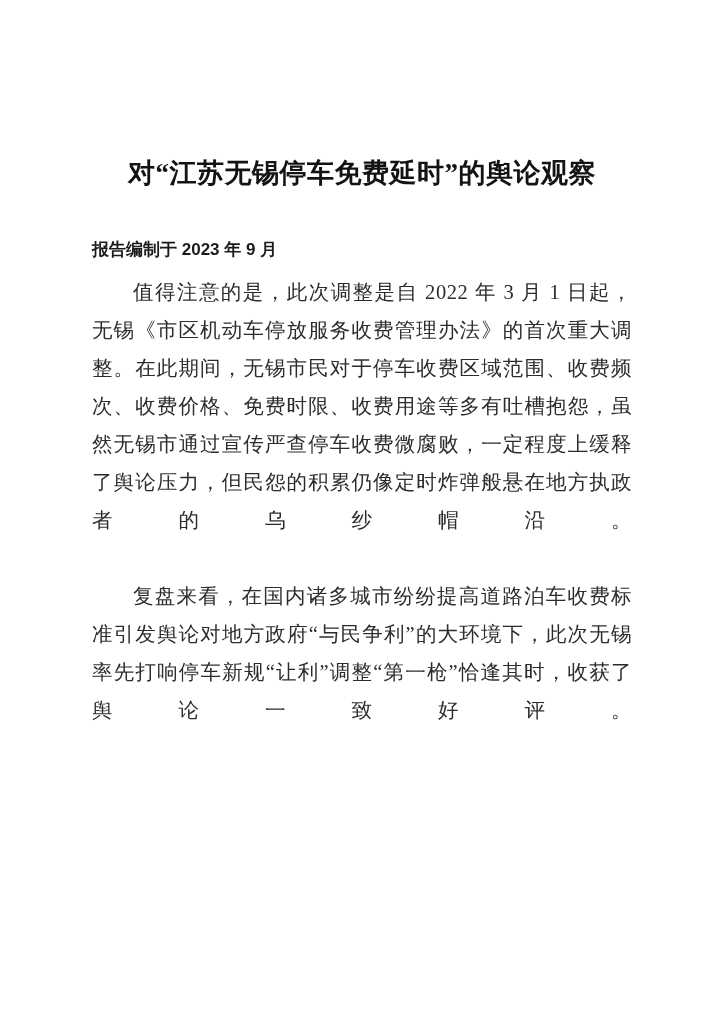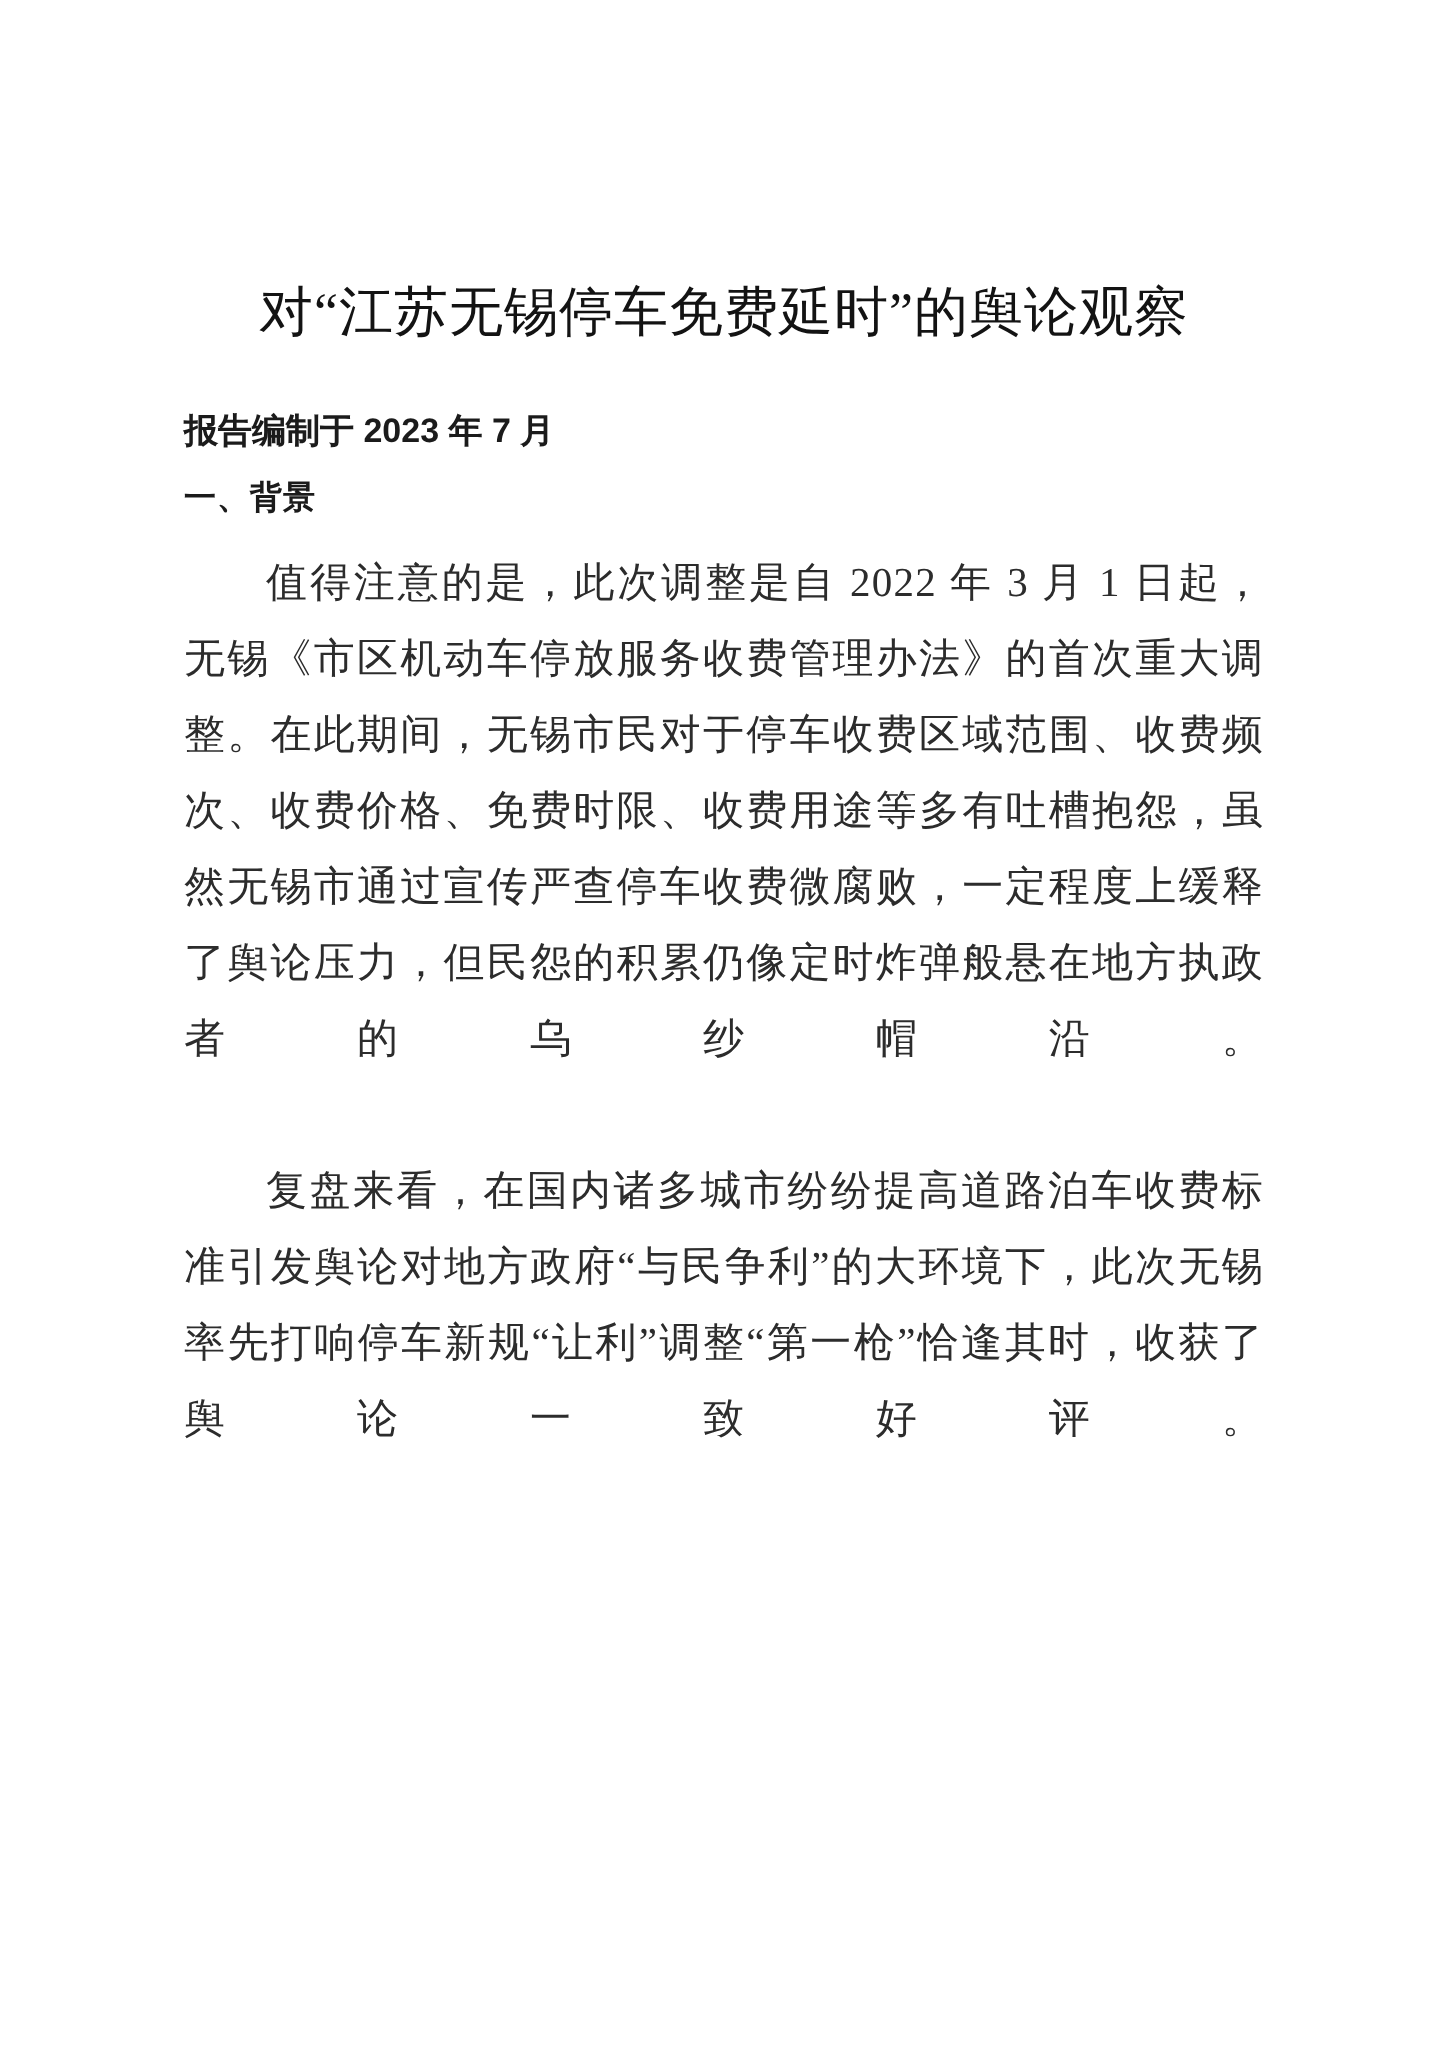--- a/index.html
+++ b/index.html
@@ -20,27 +20,27 @@
   .content {
     position: absolute;
     left: 92px;
     top: 0;
     width: 540px;
   }
 
   
   .doc-title {
     font-family: "Liberation Serif", "DejaVu Serif", serif;
-    font-weight: normal;
+    font-weight: bold;
     font-size: 27px;
     line-height: 34px;
     color: #131313;
     text-align: center;
     letter-spacing: 0.5px;
-    margin: 0;
+    margin: 17px;
     padding-top: 139px;
     white-space: nowrap;
   }
 
   
   .doc-subtitle {
     font-family: "Liberation Sans", "DejaVu Sans", sans-serif;
     font-weight: bold;
     font-size: 17px;
     line-height: 22px;
@@ -86,23 +86,22 @@
   }
 </style>
 </head>
 <body>
 
 <div class="page">
   <div class="content">
 
     <h1 class="doc-title">对“江苏无锡停车免费延时”的舆论观察</h1>
 
-    <div class="doc-subtitle">报告编制于 2023 年 7 月</div>
+    <div class="doc-subtitle">报告编制于 2023 年 9 月</div>
 
-    <h2 class="section-heading">一、背景</h2>
 
     <div class="body-block">
       <p class="body-par">值得注意的是，此次调整是自 2022 年 3 月 1 日起，无锡《市区机动车停放服务收费管理办法》的首次重大调整。在此期间，无锡市民对于停车收费区域范围、收费频次、收费价格、免费时限、收费用途等多有吐槽抱怨，虽然无锡市通过宣传严查停车收费微腐败，一定程度上缓释了舆论压力，但民怨的积累仍像定时炸弹般悬在地方执政者的乌纱帽沿。</p>
       <p class="body-par">复盘来看，在国内诸多城市纷纷提高道路泊车收费标准引发舆论对地方政府“与民争利”的大环境下，此次无锡率先打响停车新规“让利”调整“第一枪”恰逢其时，收获了舆论一致好评。</p>
     </div>
 
   </div>
 </div>
 
 </body></html>

